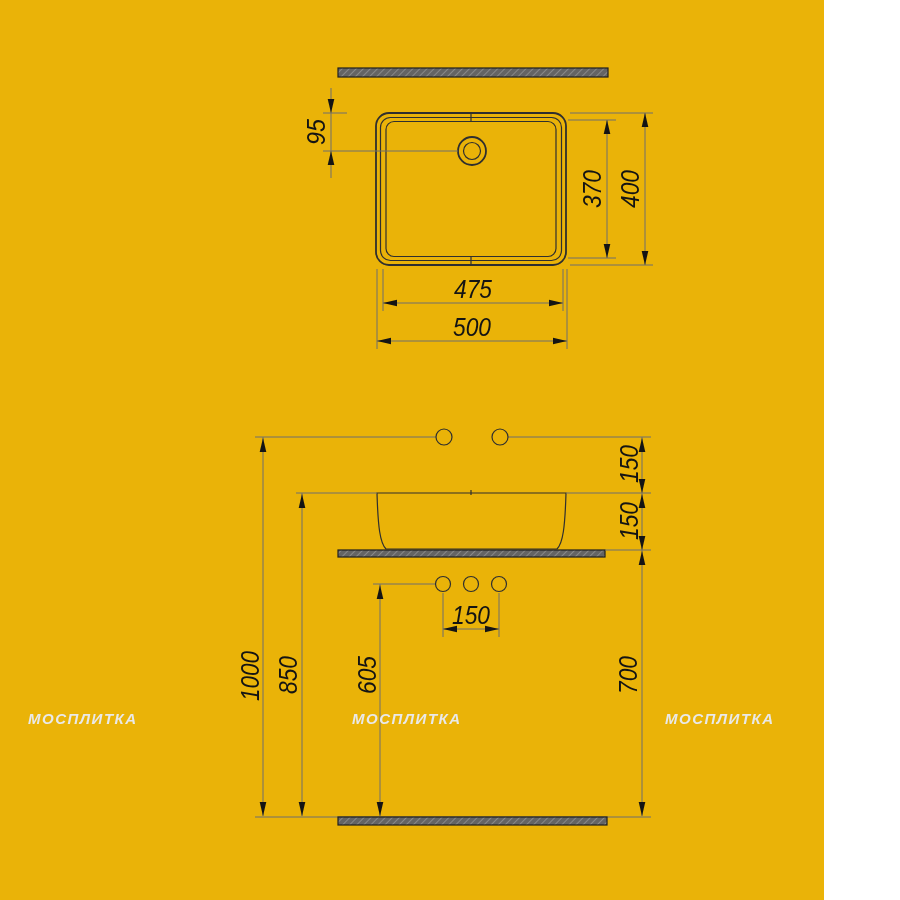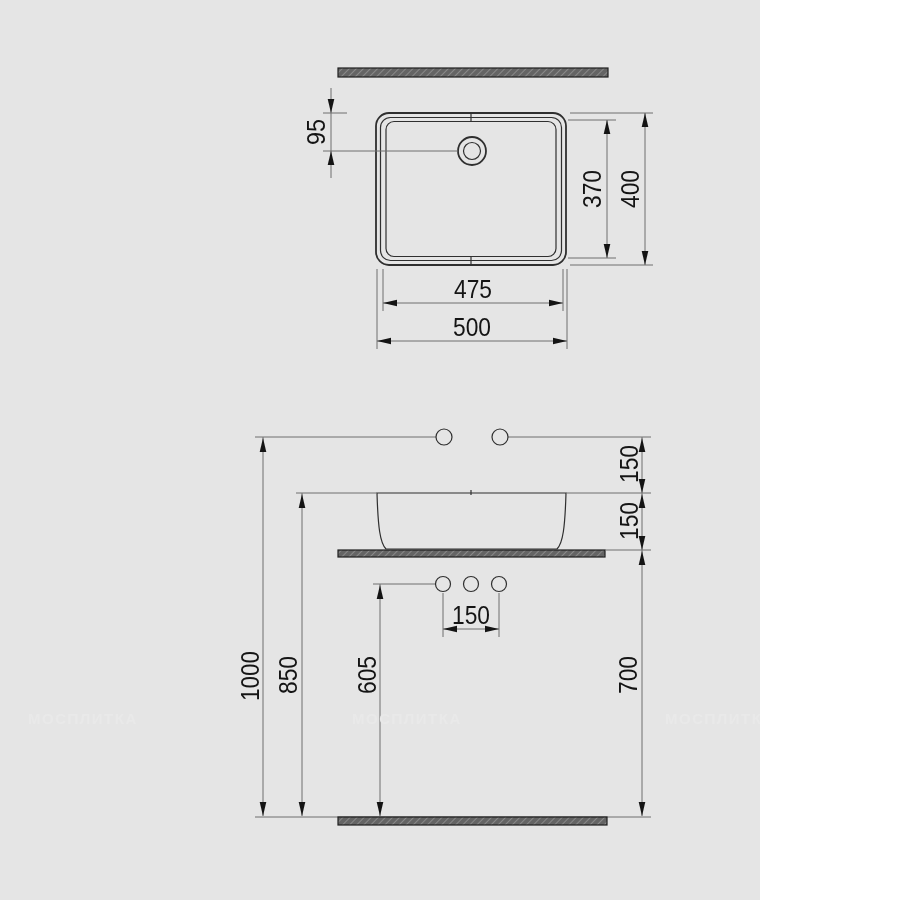--- a/index.html
+++ b/index.html
@@ -1,17 +1,17 @@
 <!DOCTYPE html>
 <html><head>
 <meta charset="utf-8">
 <style>
   html,body{margin:0;padding:0;background:#ffffff;}
-  #stage{position:relative;width:760px;height:900px;background:#e5e5e5;overflow:hidden;
-         font-family:"Liberation Sans", sans-serif;}
+  #stage{position:relative;width:824px;height:900px;background:#eab308;overflow:hidden;
+         font-family:"Liberation Sans", sans-serif;font-style:italic;}
   svg{position:absolute;left:0;top:0;}
   .obj{stroke:#2f2f2f;stroke-width:1.8;fill:none;}
   .obj-thin{stroke:#2f2f2f;stroke-width:1.2;fill:none;}
   .dim{stroke:#6f6f6f;stroke-width:1;fill:none;}
   .arrow{fill:#141414;stroke:none;}
   .dimtext{font-family:"Liberation Sans", sans-serif;font-size:26px;fill:#141414;}
   .wm{font-family:"Liberation Sans", sans-serif;font-size:15px;font-weight:bold;
       letter-spacing:1.5px;fill:#e9e9e9;}
 </style>
 </head>

